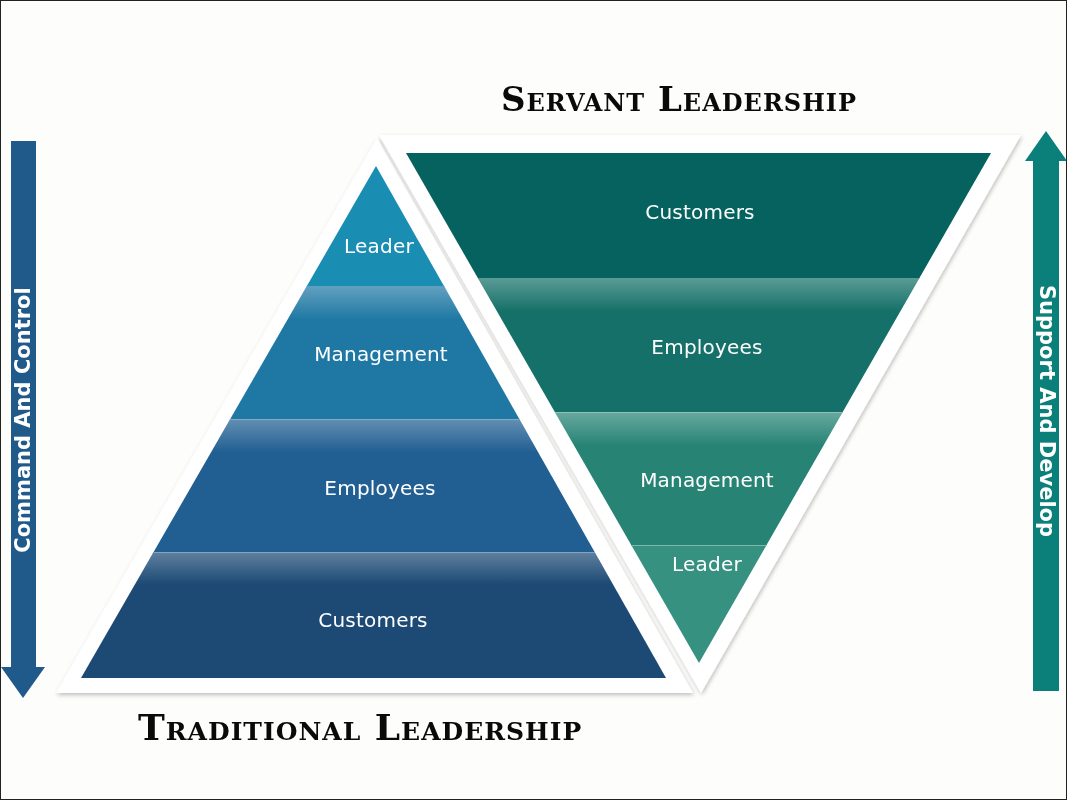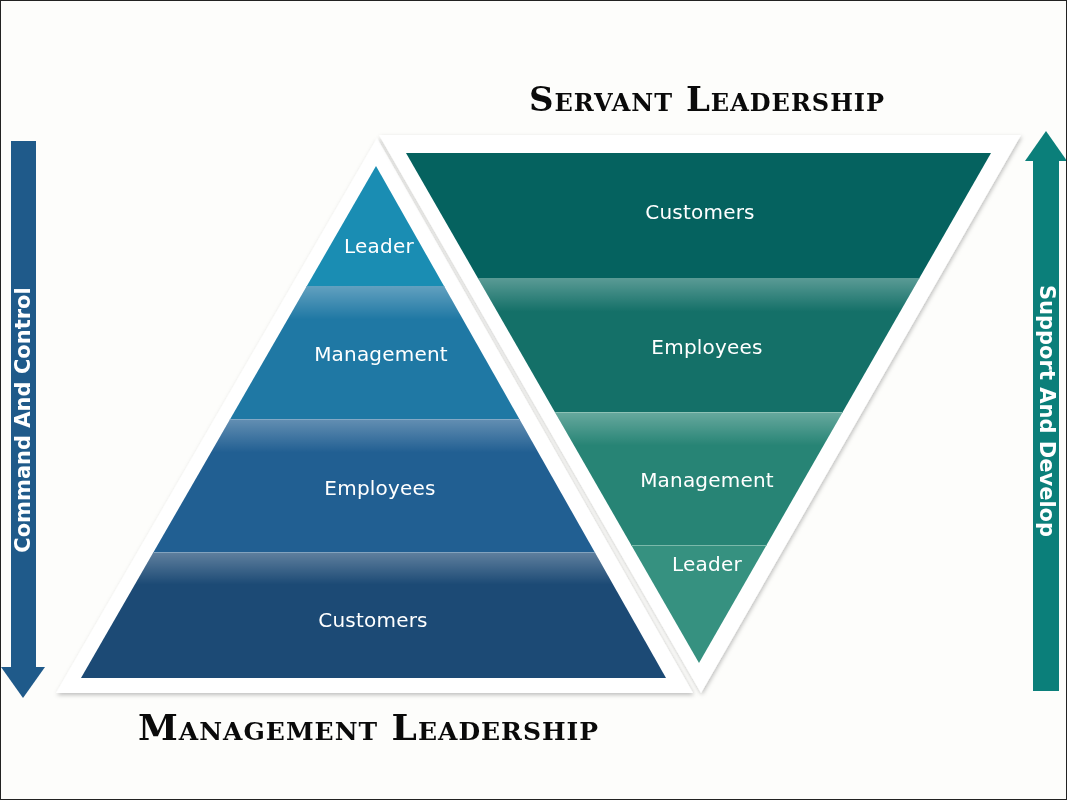--- a/index.html
+++ b/index.html
@@ -7,21 +7,21 @@
   .canvas {
     position: relative; width: 1065px; height: 798px;
     background: #fdfdfb; border: 1px solid #222;
     font-family: "DejaVu Sans", sans-serif;
   }
   svg.diagram { position: absolute; left: 0; top: 0; }
   .title {
     position: absolute; font-family: "DejaVu Serif", serif; font-weight: bold;
     color: #0a0a0a; font-variant: small-caps; letter-spacing: 1px; white-space: nowrap;
   }
-  .title.servant { left: 528px; top: 78px; font-size: 34px; }
+  .title.servant { left: 500px; top: 78px; font-size: 34px; }
   .title.traditional { left: 137px; top: 705px; font-size: 36px; }
   .lbl {
     position: absolute; color: #ffffff; font-weight: normal; font-size: 20px;
     transform: translate(-50%, -50%); white-space: nowrap;
     font-family: "DejaVu Sans", sans-serif; letter-spacing: 0.2px;
   }
   .vlabel {
     position: absolute; color: #ffffff; font-weight: bold; font-size: 21px;
     white-space: nowrap; font-family: "DejaVu Sans", sans-serif;
   }
@@ -83,21 +83,21 @@
       <rect x="400" y="277" width="600" height="135" fill="url(#gloss)"></rect>
       <rect x="400" y="411" width="600" height="134" fill="#278475"></rect>
       <rect x="400" y="411" width="600" height="134" fill="url(#gloss)"></rect>
       <rect x="400" y="544" width="600" height="125" fill="#369180"></rect>
       <line x1="400" y1="411.5" x2="1000" y2="411.5" stroke="#a9d3c7" stroke-opacity="0.6" stroke-width="1"></line>
       <line x1="400" y1="544.5" x2="1000" y2="544.5" stroke="#a9d3c7" stroke-opacity="0.6" stroke-width="1"></line>
     </g>
   </svg>
 
   <div class="title servant">Servant Leadership</div>
-  <div class="title traditional">Management Leadership</div>
+  <div class="title traditional">Traditional Leadership</div>
 
   <div class="vlabel left">Command And Control</div>
   <div class="vlabel right">Support And Develop</div>
 
   <div class="lbl" style="left:378px; top:245px;">Leader</div>
   <div class="lbl" style="left:380px; top:353px;">Management</div>
   <div class="lbl" style="left:379px; top:487px;">Employees</div>
   <div class="lbl" style="left:372px; top:619px;">Customers</div>
 
   <div class="lbl" style="left:699px; top:211px;">Customers</div>

